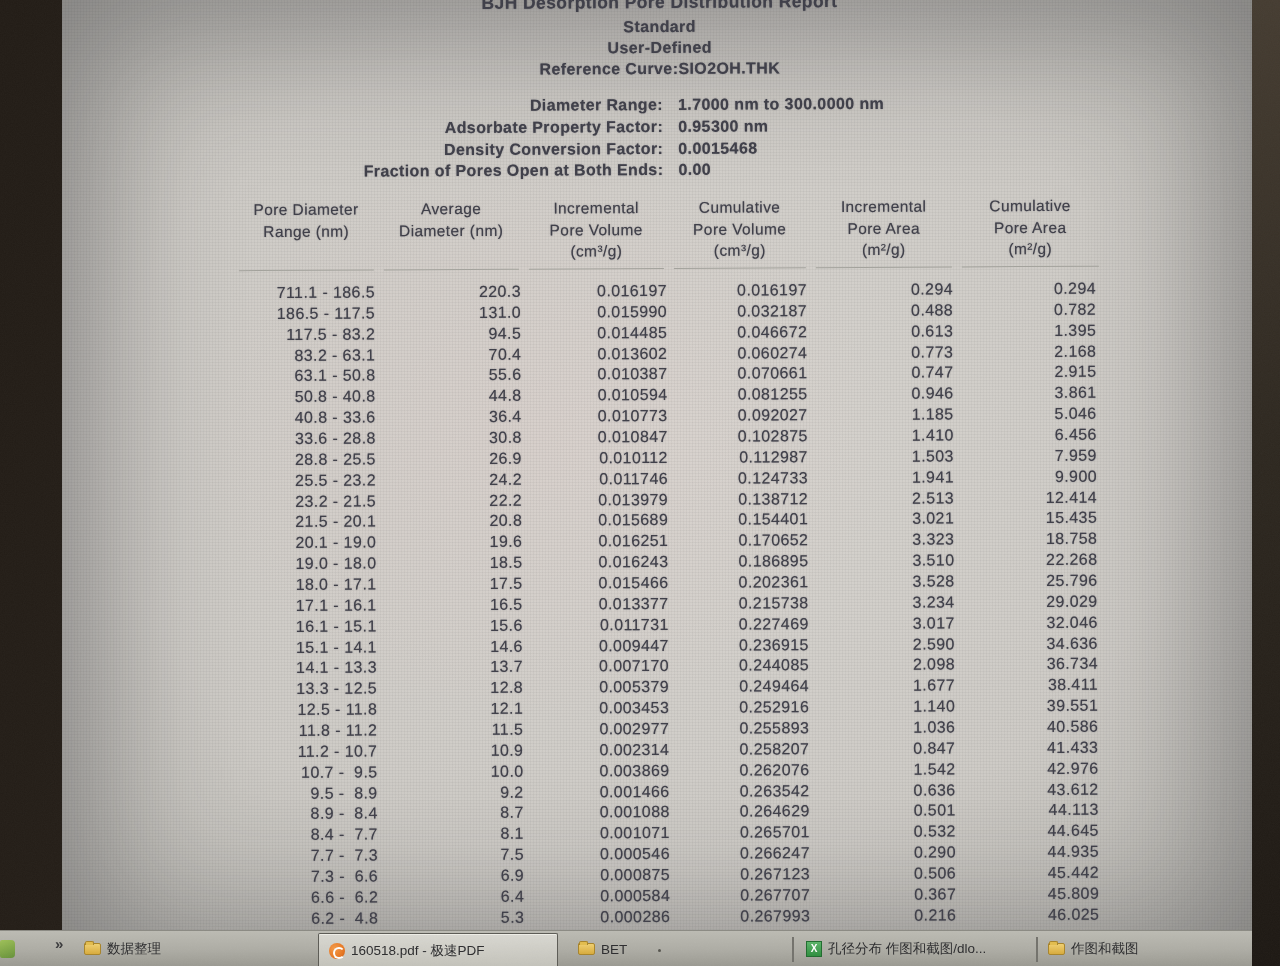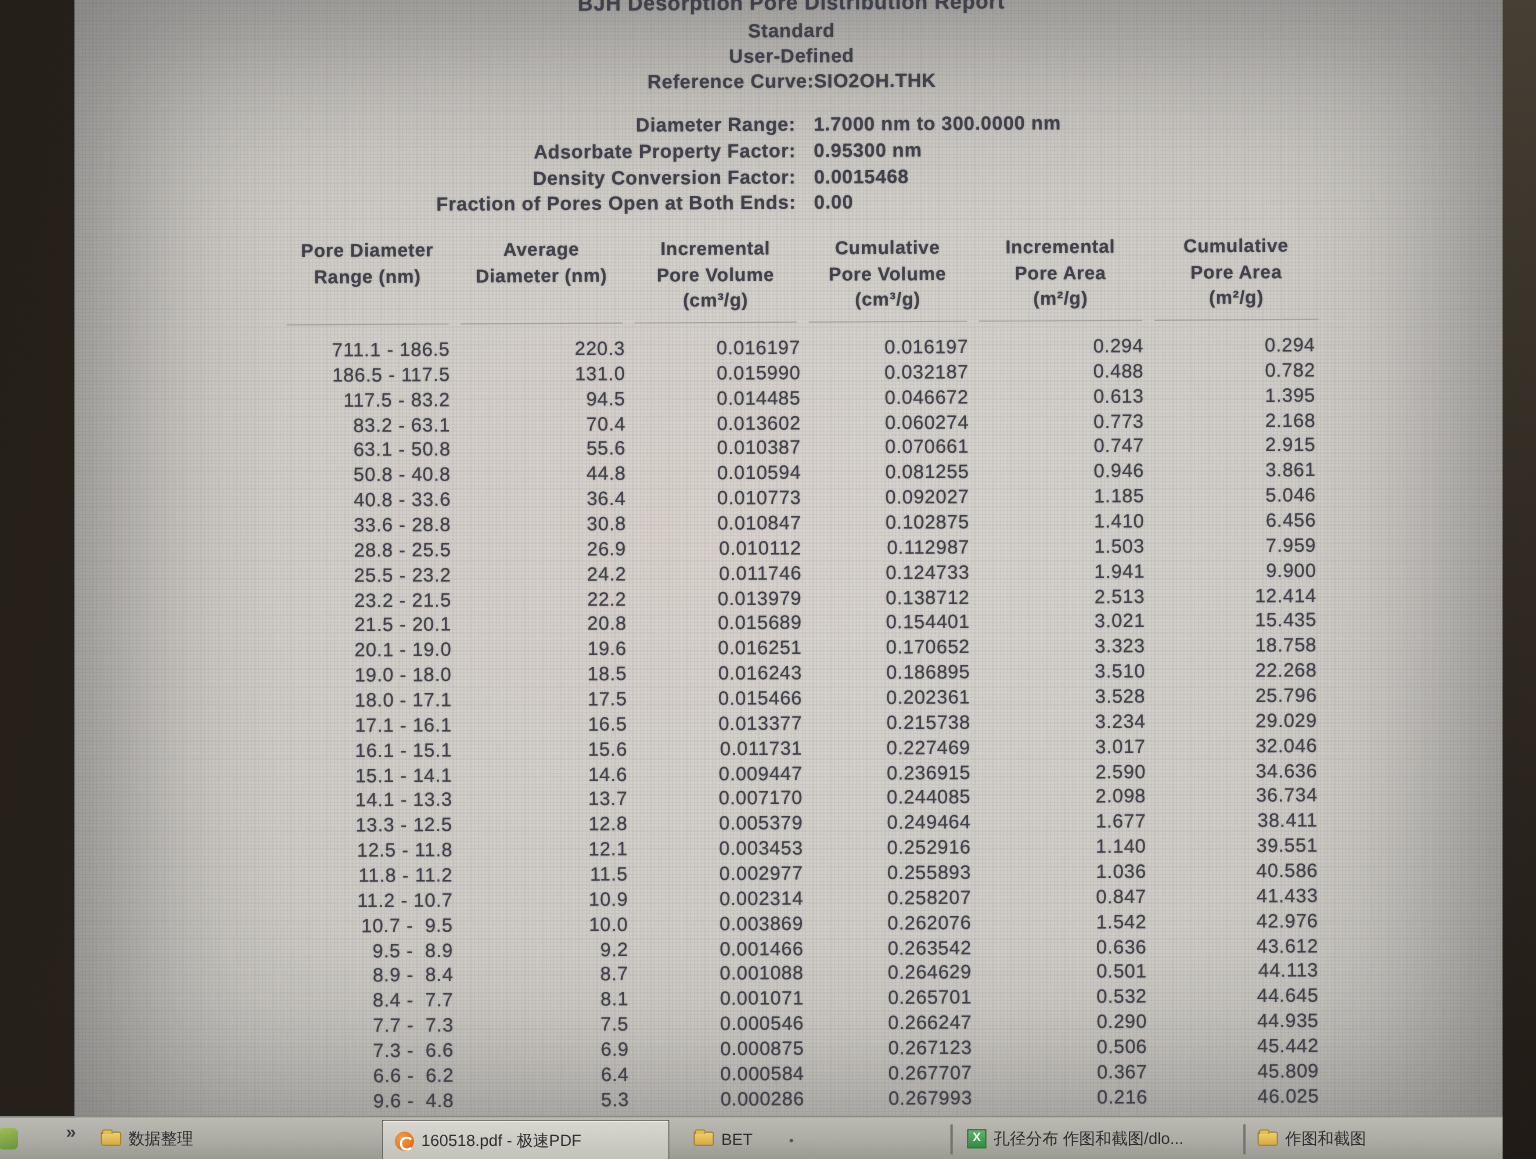--- a/index.html
+++ b/index.html
@@ -33,21 +33,21 @@
   .sub1 { top:18px; } .sub2 { top:39px; } .sub3 { top:60px; }
 
   .params { position:absolute; top:96px; left:0; width:1190px; }
   .param-row { display:flex; height:21.8px; font-size:16px; font-weight:700; }
   .param-label { width:603px; text-align:right; }
   .param-value { margin-left:15px; }
 
   .grid6 { display:grid; grid-template-columns:145px 145px 145px 142px 146px 147px; }
   .thead { position:absolute; top:197px; left:173px; width:870px; }
   .th { text-align:center; font-size:15.5px; }
-  .th span { display:block; line-height:21.6px; min-height:21.6px;font-weight:bold; }
+  .th span { display:block; line-height:21.6px; min-height:21.6px; }
   .underlines { position:absolute; top:268px; left:173px; width:870px; }
   .u { height:1px; background:#a3a29c; margin:0 5px; }
 
   .tbody { position:absolute; top:281px; left:173px; width:870px; }
   .tr { height:20.87px; }
   .td { text-align:right; font-size:16px; line-height:20.87px; white-space:pre; }
   .c1{ padding-right:4px; } .c2{ padding-right:3px; } .c3{ padding-right:2px; }
   .c4{ padding-right:4px; } .c5{ padding-right:4px; } .c6{ padding-right:8px; }
 
   
@@ -441,21 +441,21 @@
           <div class="tr grid6">
             <span class="td c1">6.6 -  6.2</span>
             <span class="td c2">6.4</span>
             <span class="td c3">0.000584</span>
             <span class="td c4">0.267707</span>
             <span class="td c5">0.367</span>
             <span class="td c6">45.809</span>
           </div>
 
           <div class="tr grid6">
-            <span class="td c1">9.6 -  4.8</span>
+            <span class="td c1">6.2 -  4.8</span>
             <span class="td c2">5.3</span>
             <span class="td c3">0.000286</span>
             <span class="td c4">0.267993</span>
             <span class="td c5">0.216</span>
             <span class="td c6">46.025</span>
           </div>
         </div>
 
     </div>
 

